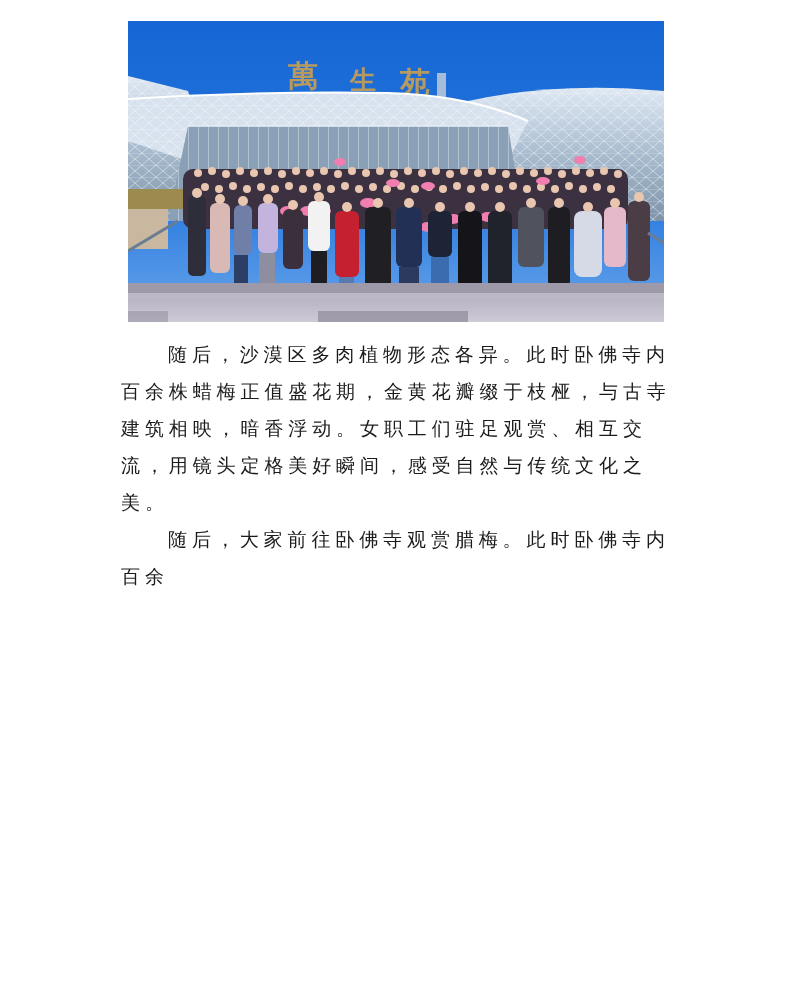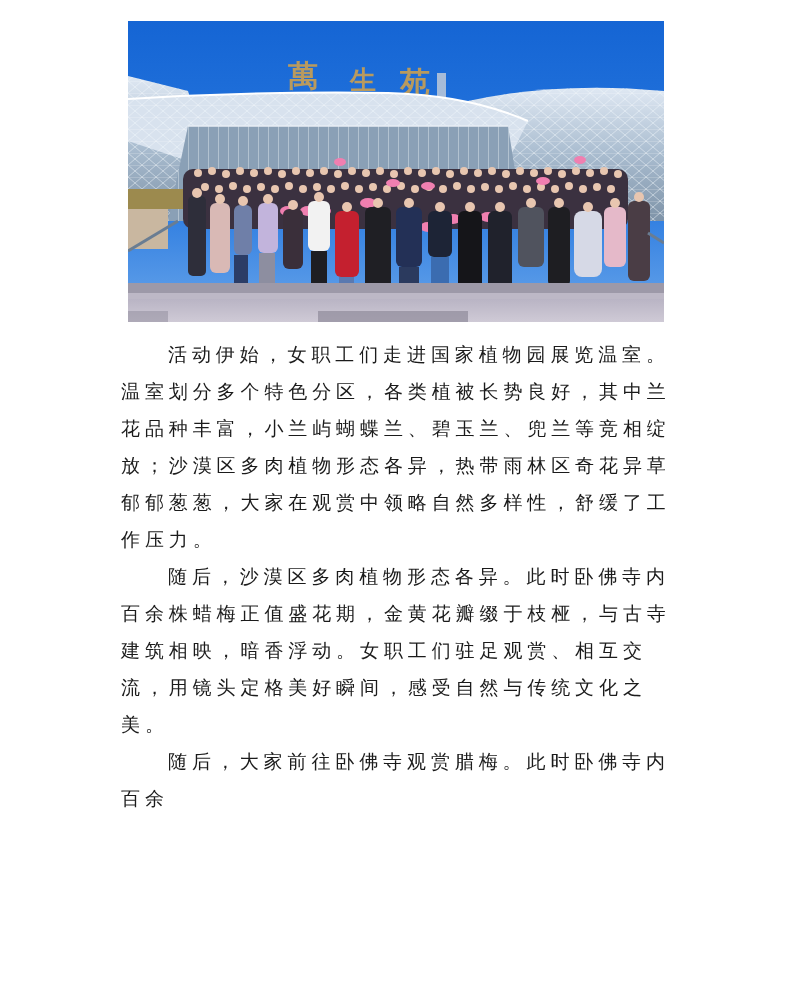--- a/index.html
+++ b/index.html
@@ -234,19 +234,18 @@
 
     <rect x="0" y="262" width="536" height="10" fill="#9d99a8"></rect>
     <rect x="0" y="272" width="536" height="6" fill="#bdb8c6"></rect>
     <rect x="0" y="278" width="536" height="23" fill="url(#ground)"></rect>
     <rect x="190" y="290" width="150" height="11" fill="#8e8a9a" opacity="0.7"></rect>
     <rect x="0" y="290" width="40" height="11" fill="#8e8a9a" opacity="0.5"></rect>
   </svg>
 </div>
 
 <div class="article">
-  <p class="para">活动伊始，女职工们走进国家植物园展览温室。温室划分多个特色分区，各类植被长势良好，其中兰花品种丰富，小兰屿蝴蝶兰、碧玉兰、兜兰等竞相绽放；沙漠区多肉植物形态各异，热带雨林区奇花异草郁郁葱葱，大家在观赏中领略自然多样性，舒缓了工作压力。</p>
   <p class="para">随后，沙漠区多肉植物形态各异。此时卧佛寺内百余株蜡梅正值盛花期，金黄花瓣缀于枝桠，与古寺建筑相映，暗香浮动。女职工们驻足观赏、相互交流，用镜头定格美好瞬间，感受自然与传统文化之美。</p>
   <p class="para para-last" style="text-indent:0">
     <span class="line first">随后，大家前往卧佛寺观赏腊梅。此时卧佛寺内百余</span>
 
   </p>
 </div>
 
 </body></html>

